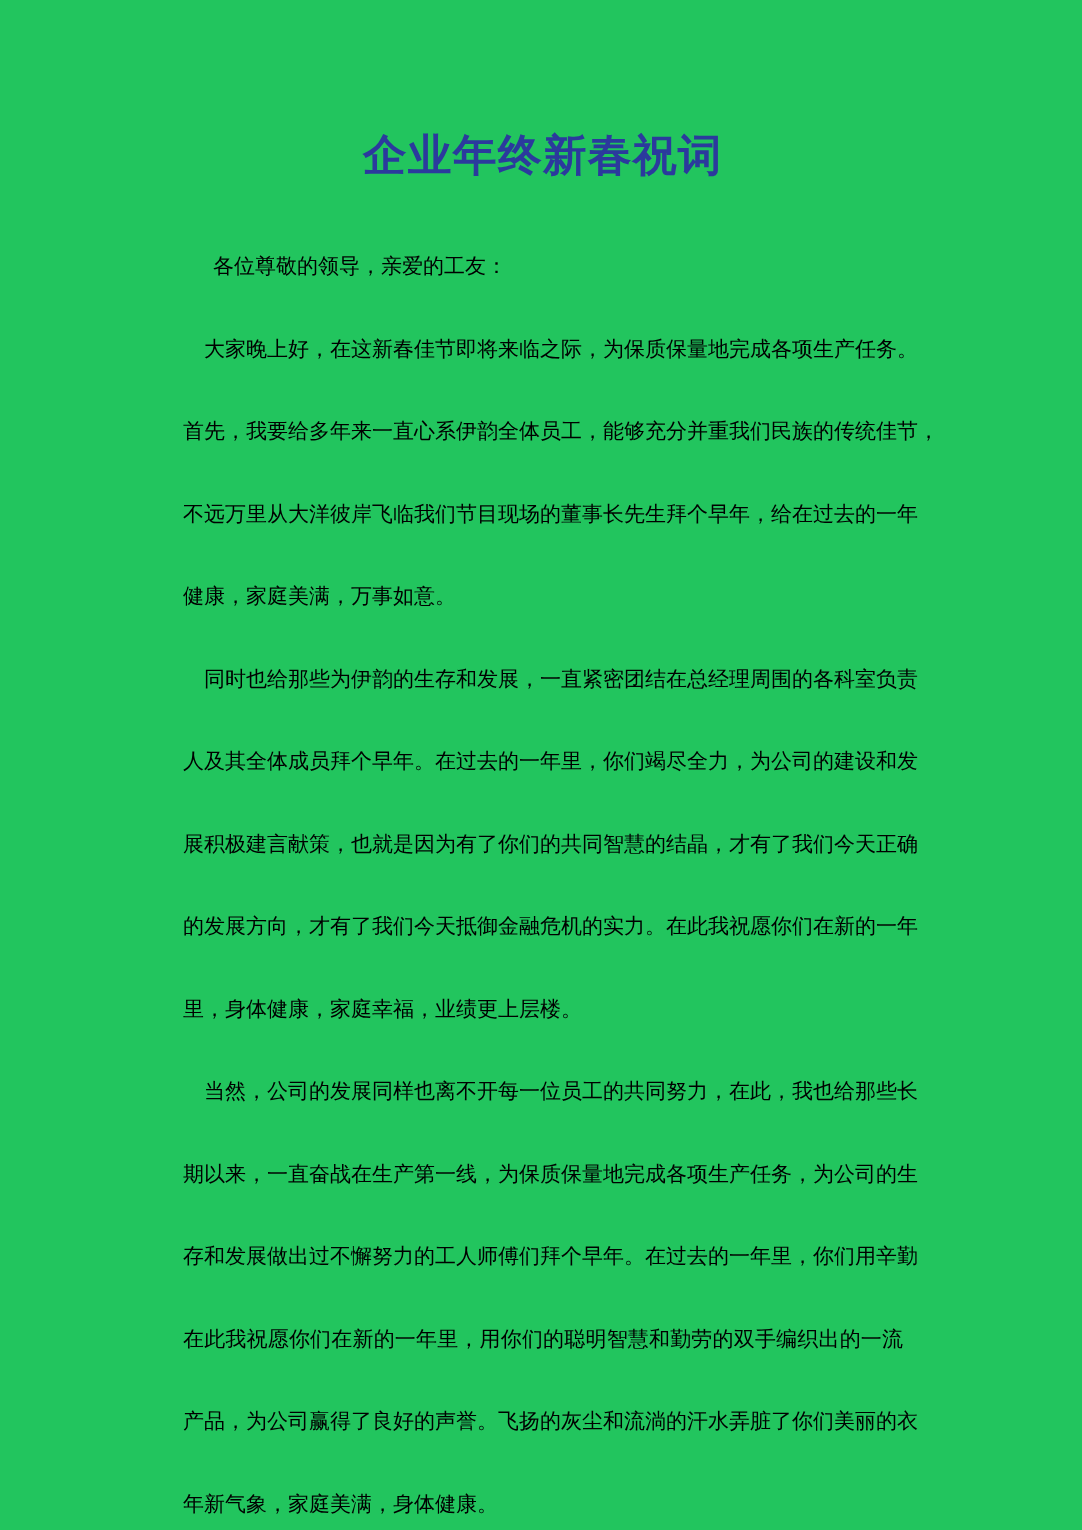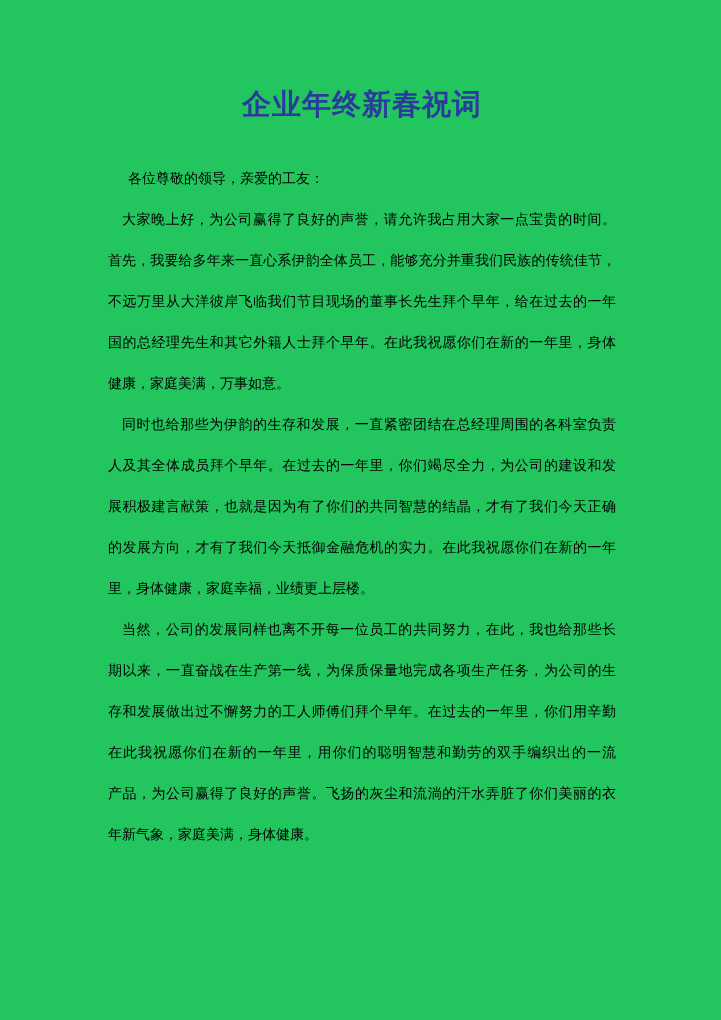--- a/index.html
+++ b/index.html
@@ -21,21 +21,21 @@
   .title {
     margin: 86px 0 38px 0;
     font-size: 29px;
     line-height: 36px;
     font-weight: 700;
     text-align: center;
     letter-spacing: 1px;
     font-family: "Liberation Serif", "DejaVu Serif", serif;
   }
   .line {
-    margin: 4px;
+    margin: 18px;
     font-size: 14px;
     line-height: 37px;
     height: 37px;
     text-align: justify;
     white-space: nowrap;
     color: #000000;
   }
   .fill { text-align-last: justify; }
   .plain { text-align-last: left; white-space: normal; }
   .first { text-indent: 14px; }
@@ -47,24 +47,23 @@
 
 <div class="doc">
 
   <h1 class="title" style="color: rgb(43, 58, 157);">企业年终新春祝词</h1>
 
   <p class="line greeting">各位尊敬的领导，亲爱的工友：</p>
 
   <div class="paras">
 
     <div class="para">
-      <p class="line first fill">大家晚上好，为公司赢得了良好的声誉，请允许我占用大家一点宝贵的时间。</p>
+      <p class="line first fill">大家晚上好，在这新春佳节即将来临之际，为保质保量地完成各项生产任务。</p>
       <p class="line fill">首先，我要给多年来一直心系伊韵全体员工，能够充分并重我们民族的传统佳节，</p>
       <p class="line fill">不远万里从大洋彼岸飞临我们节目现场的董事长先生拜个早年，给在过去的一年</p>
-      <p class="line fill">国的总经理先生和其它外籍人士拜个早年。在此我祝愿你们在新的一年里，身体</p>
       <p class="line plain">健康，家庭美满，万事如意。</p>
     </div>
 
     <div class="para">
       <p class="line first fill">同时也给那些为伊韵的生存和发展，一直紧密团结在总经理周围的各科室负责</p>
       <p class="line fill">人及其全体成员拜个早年。在过去的一年里，你们竭尽全力，为公司的建设和发</p>
       <p class="line fill">展积极建言献策，也就是因为有了你们的共同智慧的结晶，才有了我们今天正确</p>
       <p class="line fill">的发展方向，才有了我们今天抵御金融危机的实力。在此我祝愿你们在新的一年</p>
       <p class="line plain">里，身体健康，家庭幸福，业绩更上层楼。</p>
     </div>

